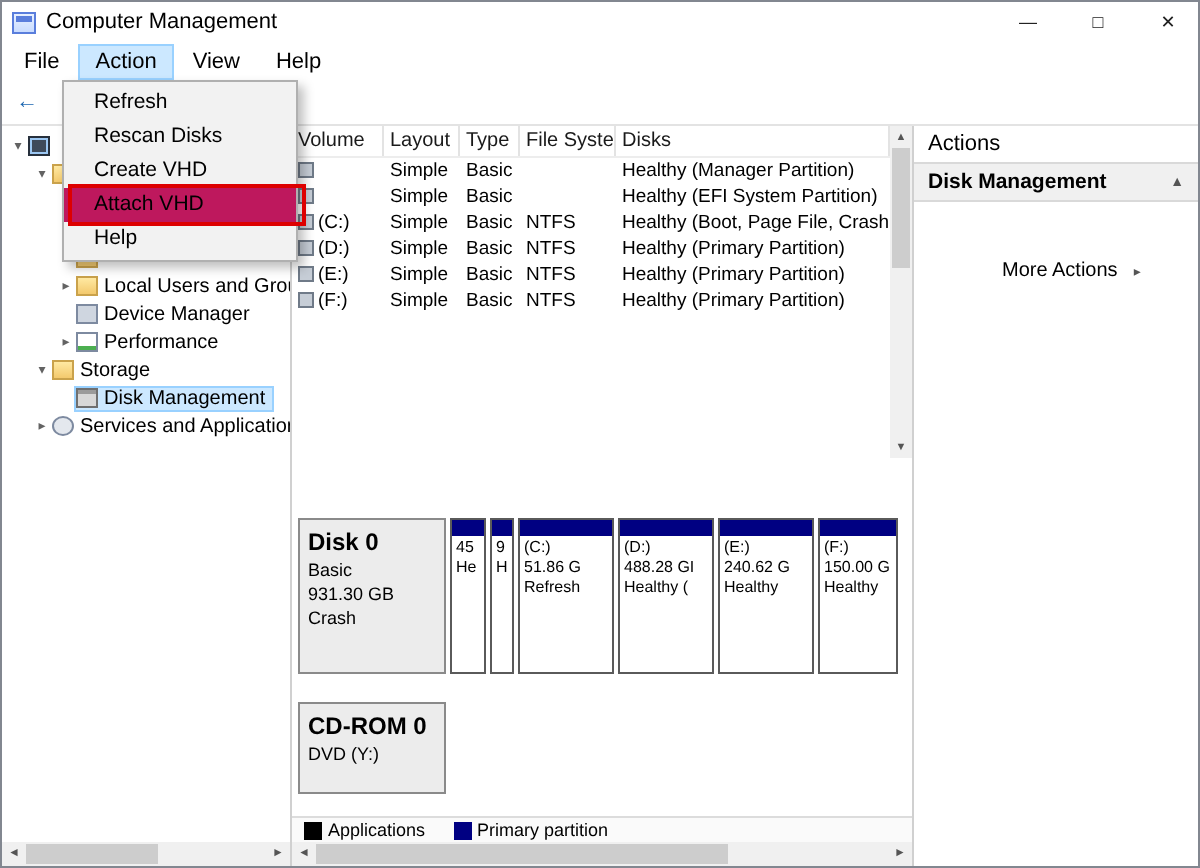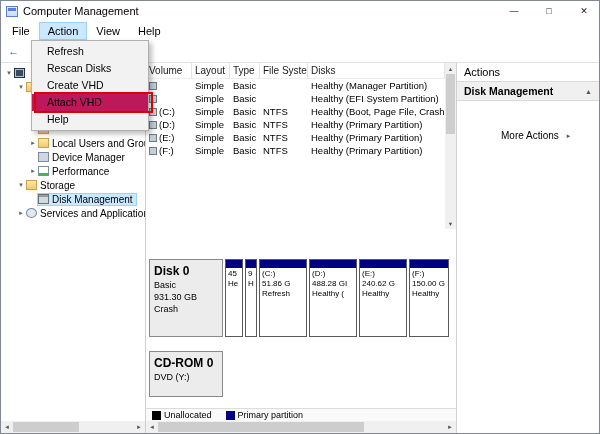--- a/index.html
+++ b/index.html
@@ -327,21 +327,21 @@
             <b>CD-ROM 0</b><br>
             <span>DVD (Y:)</span>
           </div>
           <div class="parts"></div>
         </div>
       </div>
 
       <div class="legend">
         <span class="leg-item">
           <span class="leg-sq leg-black"></span>
-          <span>Unallocated</span>
+          <span>Applications</span>
         </span>
         <span class="leg-item">
           <span class="leg-sq leg-navy"></span>
           <span>Primary partition</span>
         </span>
       </div>
 
       <div class="hscroll inflow">
         <span class="hs-btn">◄</span>
         <span class="hs-track">

